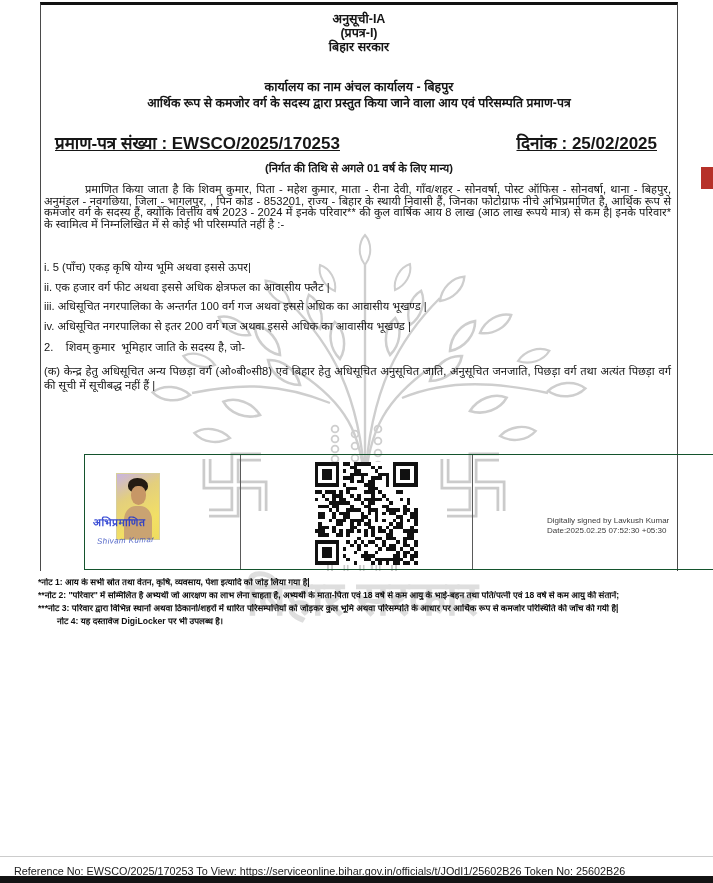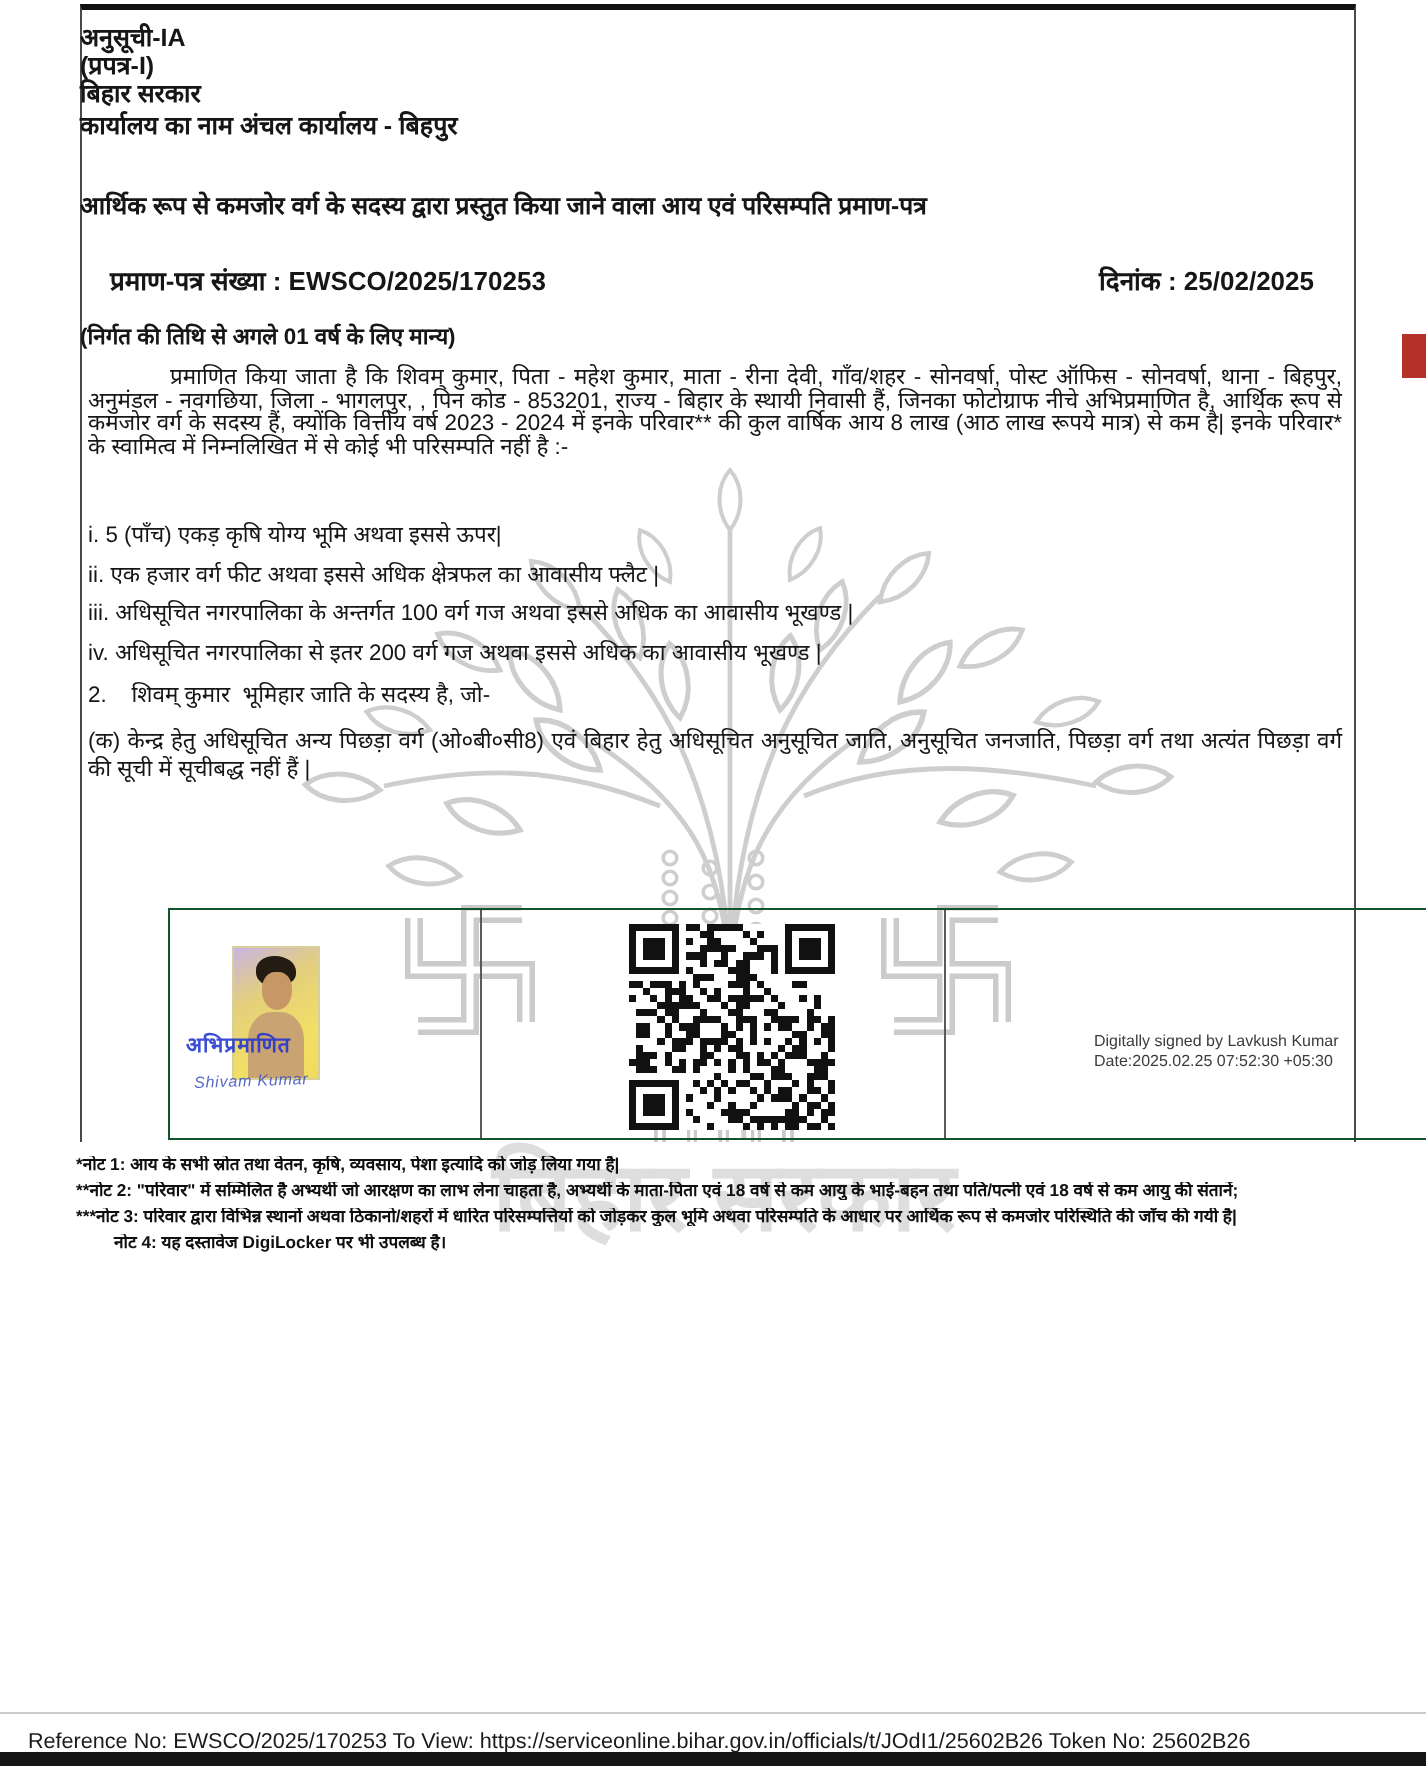--- a/index.html
+++ b/index.html
@@ -1,30 +1,30 @@
 <!DOCTYPE html>
 <html><head>
 <meta charset="utf-8">
 <style>
   html,body{margin:0;padding:0;background:#ffffff;}
   .page{position:relative;width:713px;height:883px;background:#fff;overflow:hidden;
         font-family:"Liberation Sans","DejaVu Sans",sans-serif;color:#161616;}
   .abs{position:absolute;}
-  .center-band{left:40px;right:35px;text-align:left;}
+  .center-band{left:40px;right:35px;text-align:center;}
   .bold{font-weight:bold;}
   
   .doc-border{left:40px;top:2px;width:638px;height:569px;
               border-left:1.5px solid #4a4a4a;border-right:1.5px solid #4a4a4a;
               border-top:3.5px solid #111;box-sizing:border-box;}
   
   .watermark{left:120px;top:233px;opacity:.9;pointer-events:none;}
   
   .hline{font-size:12.5px;line-height:14px;}
   .title-line{font-size:12.3px;}
-  .meta{font-size:13px;}
+  .meta{font-size:17px;text-decoration:underline;}
   
   .para{left:44px;width:627px;font-size:11.2px;line-height:11.7px;text-align:justify;text-indent:41px;}
   .assets{left:44px;width:627px;font-size:11.2px;}
   .assets>div{margin-bottom:4.6px;}
   .clause{left:44px;width:627px;font-size:11.2px;}
   .pre{white-space:pre-wrap;}
   
   .attest-row{left:40px;top:454px;width:638px;height:116px;border:1px solid #14532d;
               box-sizing:border-box;display:flex;background:transparent;margin-left:44px;}
   .cell{position:relative;box-sizing:border-box;height:100%;}
@@ -128,21 +128,21 @@
       <path d="M226 338 V288 M242 338 V274 M258 338 V288" stroke="#ffffff" stroke-width="1.8"></path>
     </g>
     <text x="242" y="382" text-anchor="middle" font-size="48" font-weight="bold" fill="#a8a8a8" opacity="0.42">बिहार सरकार</text>
   </svg>
 
   <div class="abs doc-border"></div>
 
   <div class="abs center-band hline bold" style="top:12px;">अनुसूची-IA</div>
   <div class="abs center-band hline bold" style="top:26px;">(प्रपत्र-I)</div>
   <div class="abs center-band hline bold" style="top:40px;">बिहार सरकार</div>
-  <div class="abs center-band hline bold" style="top:56px;">कार्यालय का नाम अंचल कार्यालय - बिहपुर</div>
+  <div class="abs center-band hline bold" style="top:80px;">कार्यालय का नाम अंचल कार्यालय - बिहपुर</div>
   <div class="abs center-band title-line bold" style="top:94px;">आर्थिक रूप से कमजोर वर्ग के सदस्य द्वारा प्रस्तुत किया जाने वाला आय एवं परिसम्पति प्रमाण-पत्र</div>
 
   <div class="abs meta bold" style="left:55px;top:131px;">प्रमाण-पत्र संख्या : EWSCO/2025/170253</div>
   <div class="abs meta bold" style="right:56px;top:131px;">दिनांक : 25/02/2025</div>
   <div class="abs center-band bold" style="top:160px;font-size:11.2px;">(निर्गत की तिथि से अगले 01 वर्ष के लिए मान्य)</div>
 
   <div class="abs para" style="top:184px;">प्रमाणित किया जाता है कि शिवम् कुमार, पिता - महेश कुमार, माता - रीना देवी, गाँव/शहर - सोनवर्षा, पोस्ट ऑफिस - सोनवर्षा, थाना - बिहपुर, अनुमंडल - नवगछिया, जिला - भागलपुर, , पिन कोड - 853201, राज्य - बिहार के स्थायी निवासी हैं, जिनका फोटोग्राफ नीचे अभिप्रमाणित है, आर्थिक रूप से कमजोर वर्ग के सदस्य हैं, क्योंकि वित्तीय वर्ष 2023 - 2024 में इनके परिवार** की कुल वार्षिक आय 8 लाख (आठ लाख रूपये मात्र) से कम है| इनके परिवार* के स्वामित्व में निम्नलिखित में से कोई भी परिसम्पति नहीं है :-</div>
 
   <div class="abs assets" style="top:259px;">
     <div>i. 5 (पाँच) एकड़ कृषि योग्य भूमि अथवा इससे ऊपर|</div>

